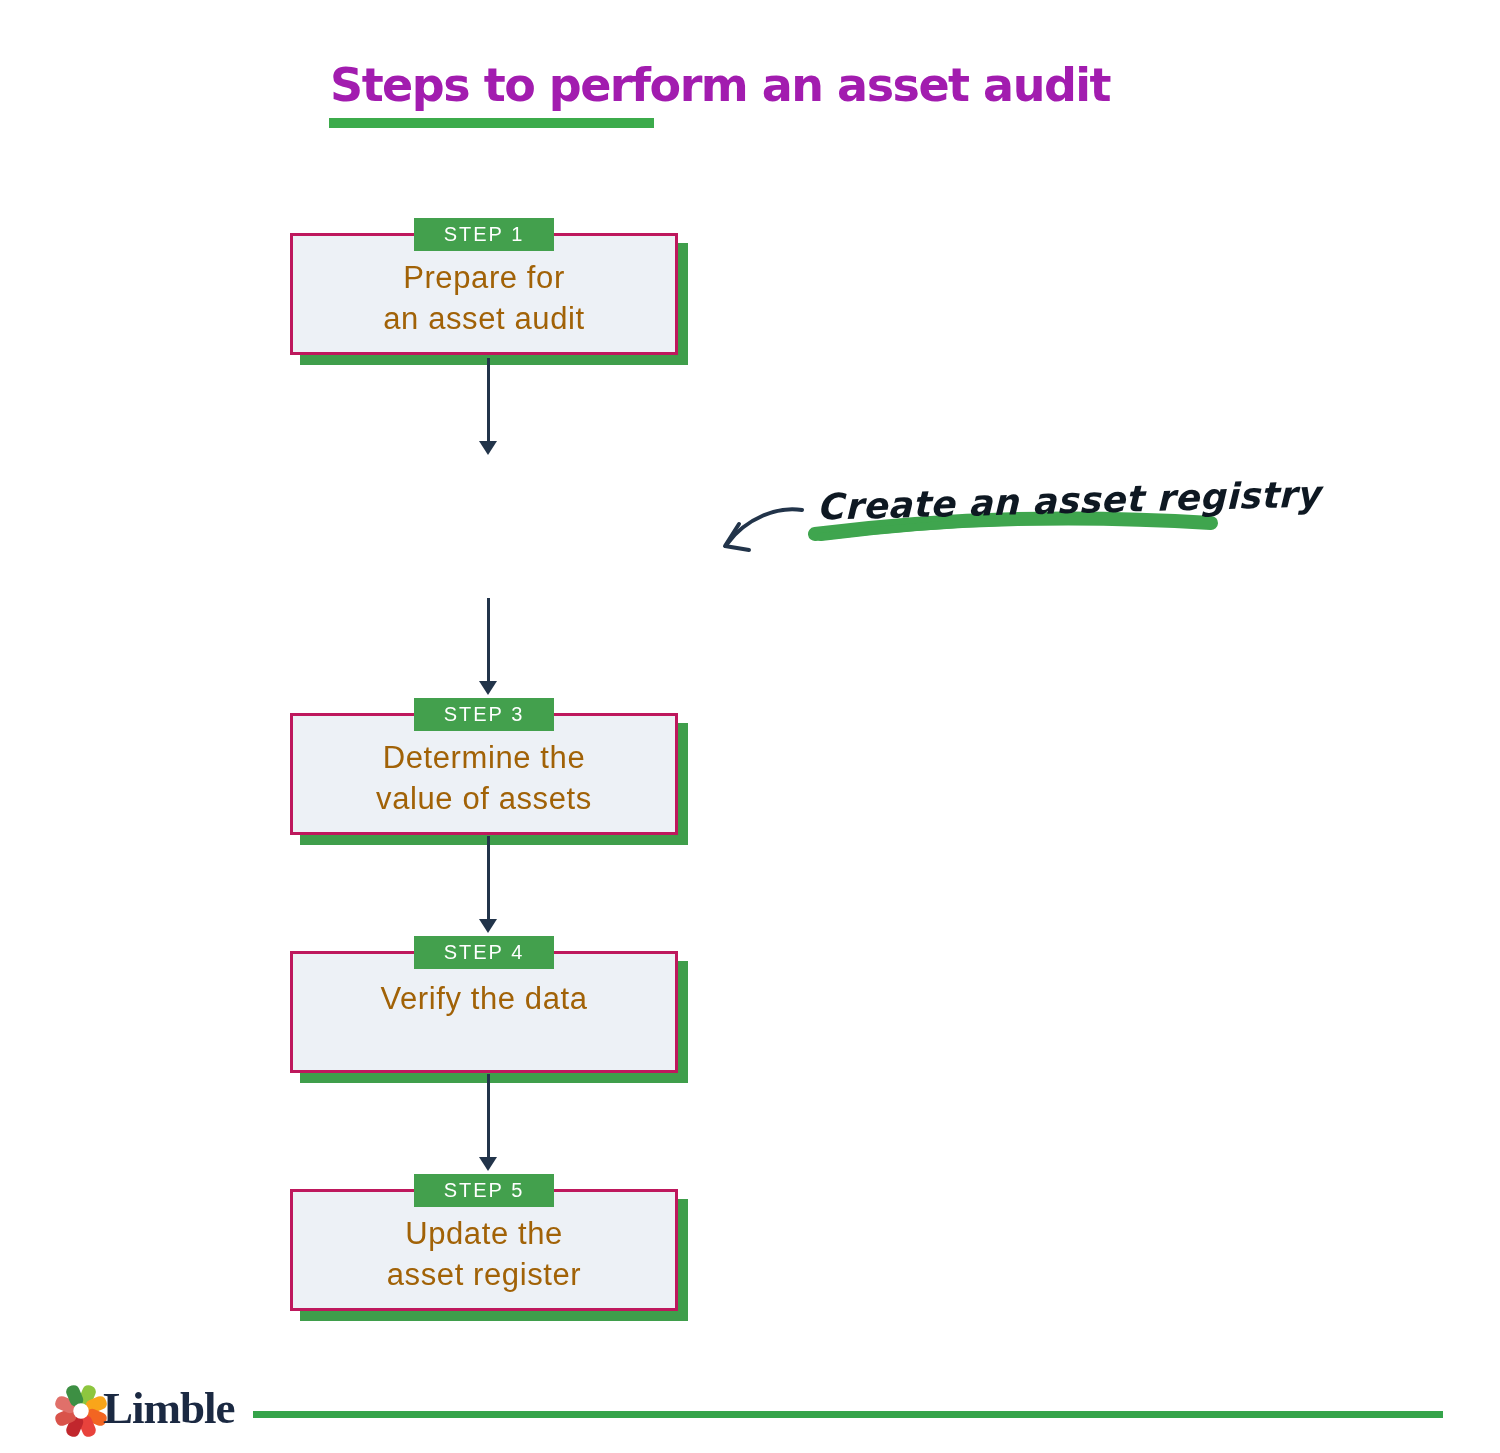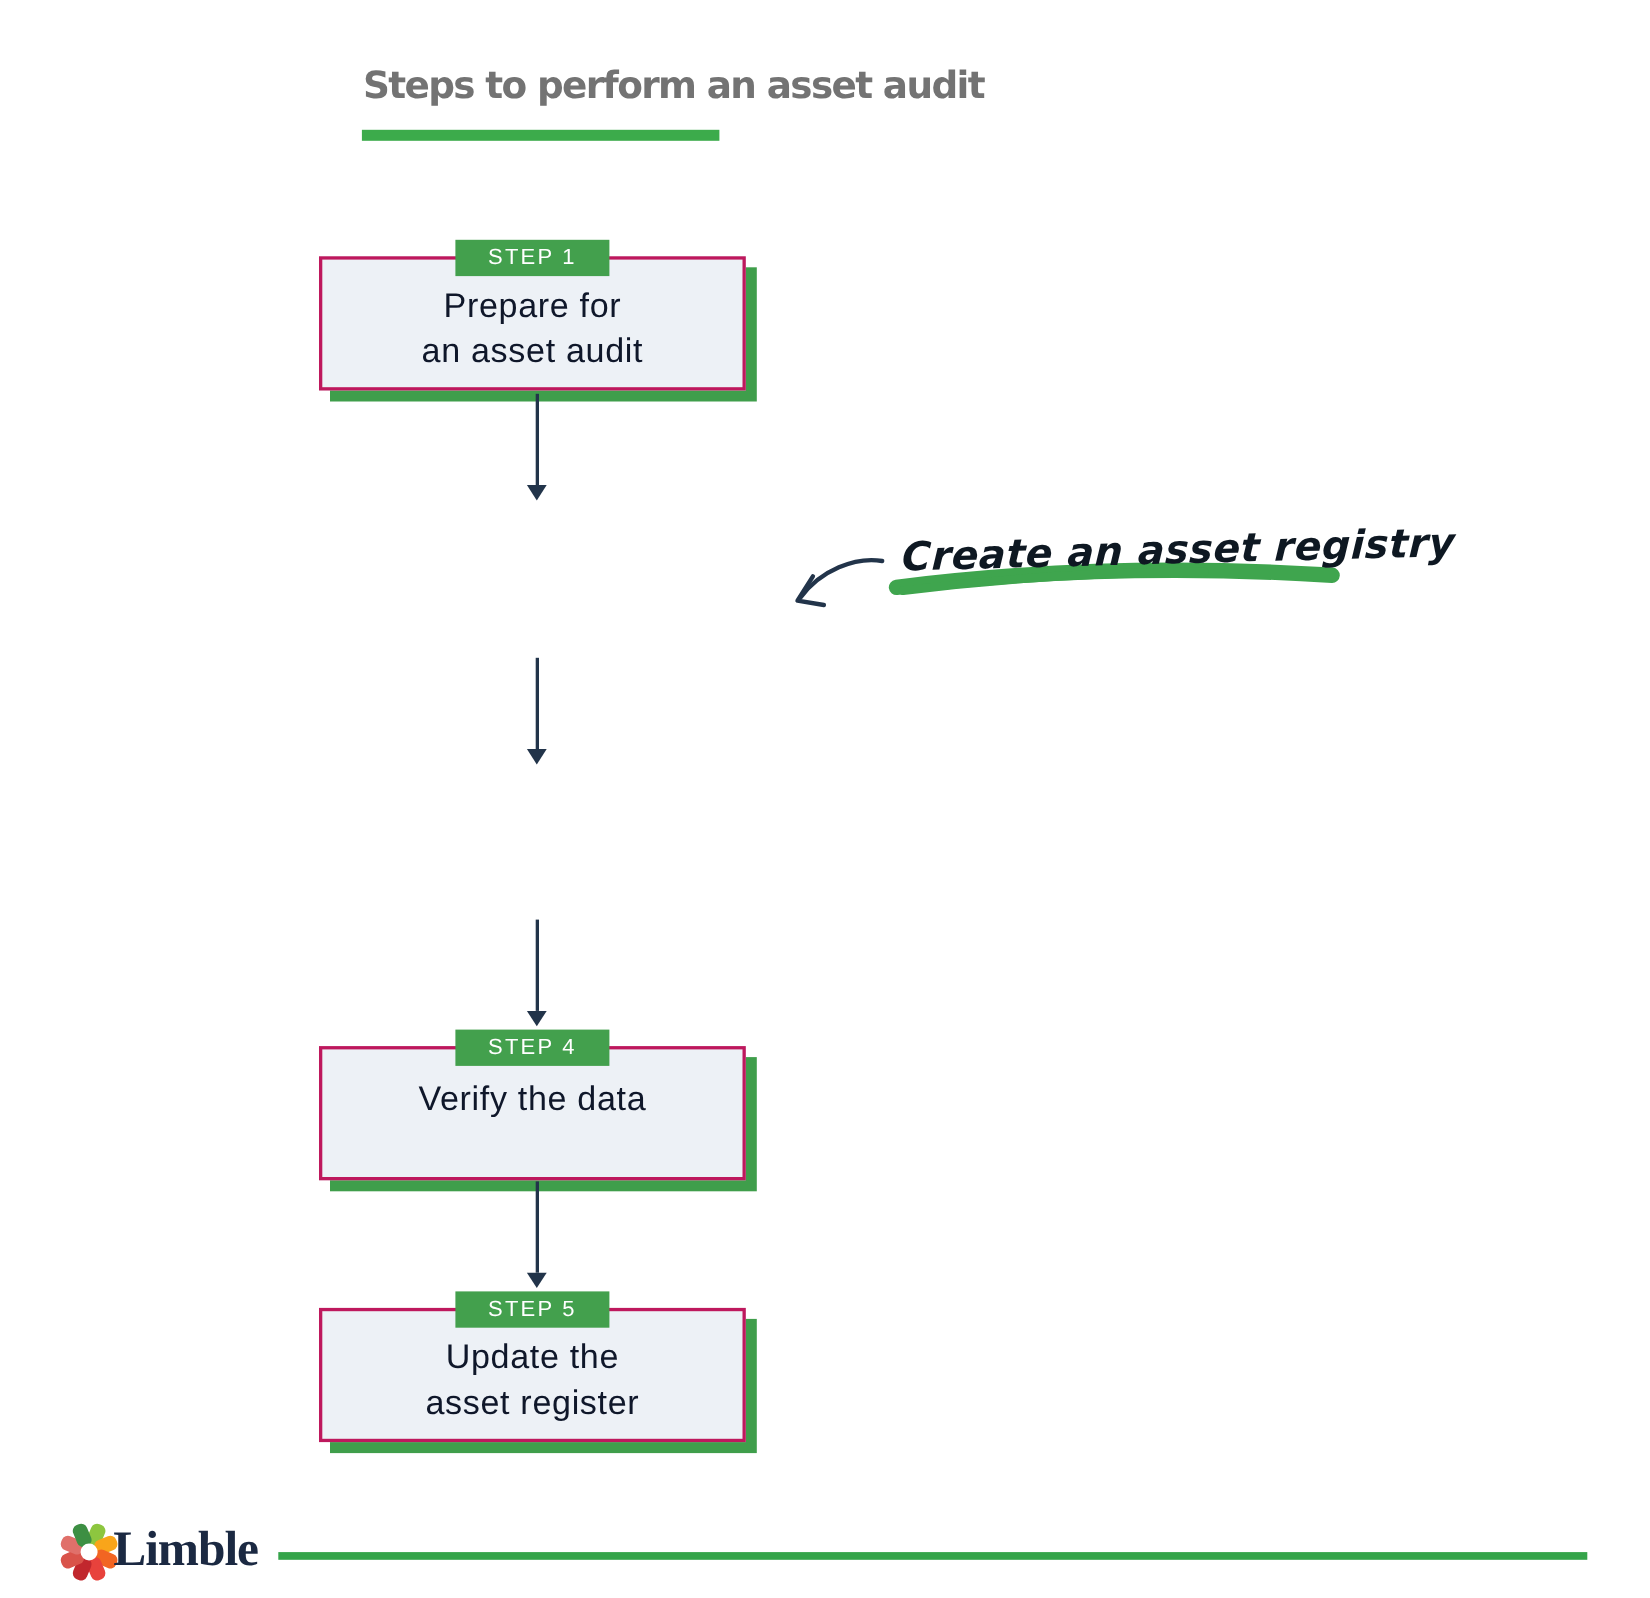--- a/index.html
+++ b/index.html
@@ -13,24 +13,24 @@
     background: #ffffff;
     overflow: hidden;
   }
 
   
   .page-title {
     position: absolute;
     left: 330px;
     top: 58px;
     font-family: "DejaVu Sans", sans-serif;
-    font-size: 34px;
+    font-size: 46px;
     font-weight: 800;
     letter-spacing: -1.5px;
-    color: #737373;
+    color: #a21caf;
     white-space: nowrap;
   }
   .title-underline {
     position: absolute;
     left: 329px;
     top: 118px;
     width: 325px;
     height: 10px;
     background: #3cab4b;
   }
@@ -66,21 +66,21 @@
     position: absolute;
     inset: 0;
     display: flex;
     align-items: center;
     justify-content: center;
     text-align: center;
     padding-top: 10px;
     font-size: 31px;
     letter-spacing: 0.6px;
     line-height: 1.32;
-    color: #0f172a;
+    color: #a16207;
     white-space: pre-line;
   }
 
   
   .connector {
     position: absolute;
     left: 479px;
     width: 18px;
     display: flex;
     flex-direction: column;
@@ -177,20 +177,27 @@
     <div class="line"></div>
     <div class="head"></div>
   </div>
 
 
   <div class="connector" style="top:598px;height:97px">
     <div class="line"></div>
     <div class="head"></div>
   </div>
 
+  <div class="flow-box" style="top:713px">
+    <div class="step-tab">
+      <span>STEP 3</span>
+    </div>
+    <div class="box-label">Determine the
+value of assets</div>
+  </div>
 
   <div class="connector" style="top:836px;height:97px">
     <div class="line"></div>
     <div class="head"></div>
   </div>
 
   <div class="flow-box" style="top:951px">
     <div class="step-tab">
       <span>STEP 4</span>
     </div>

